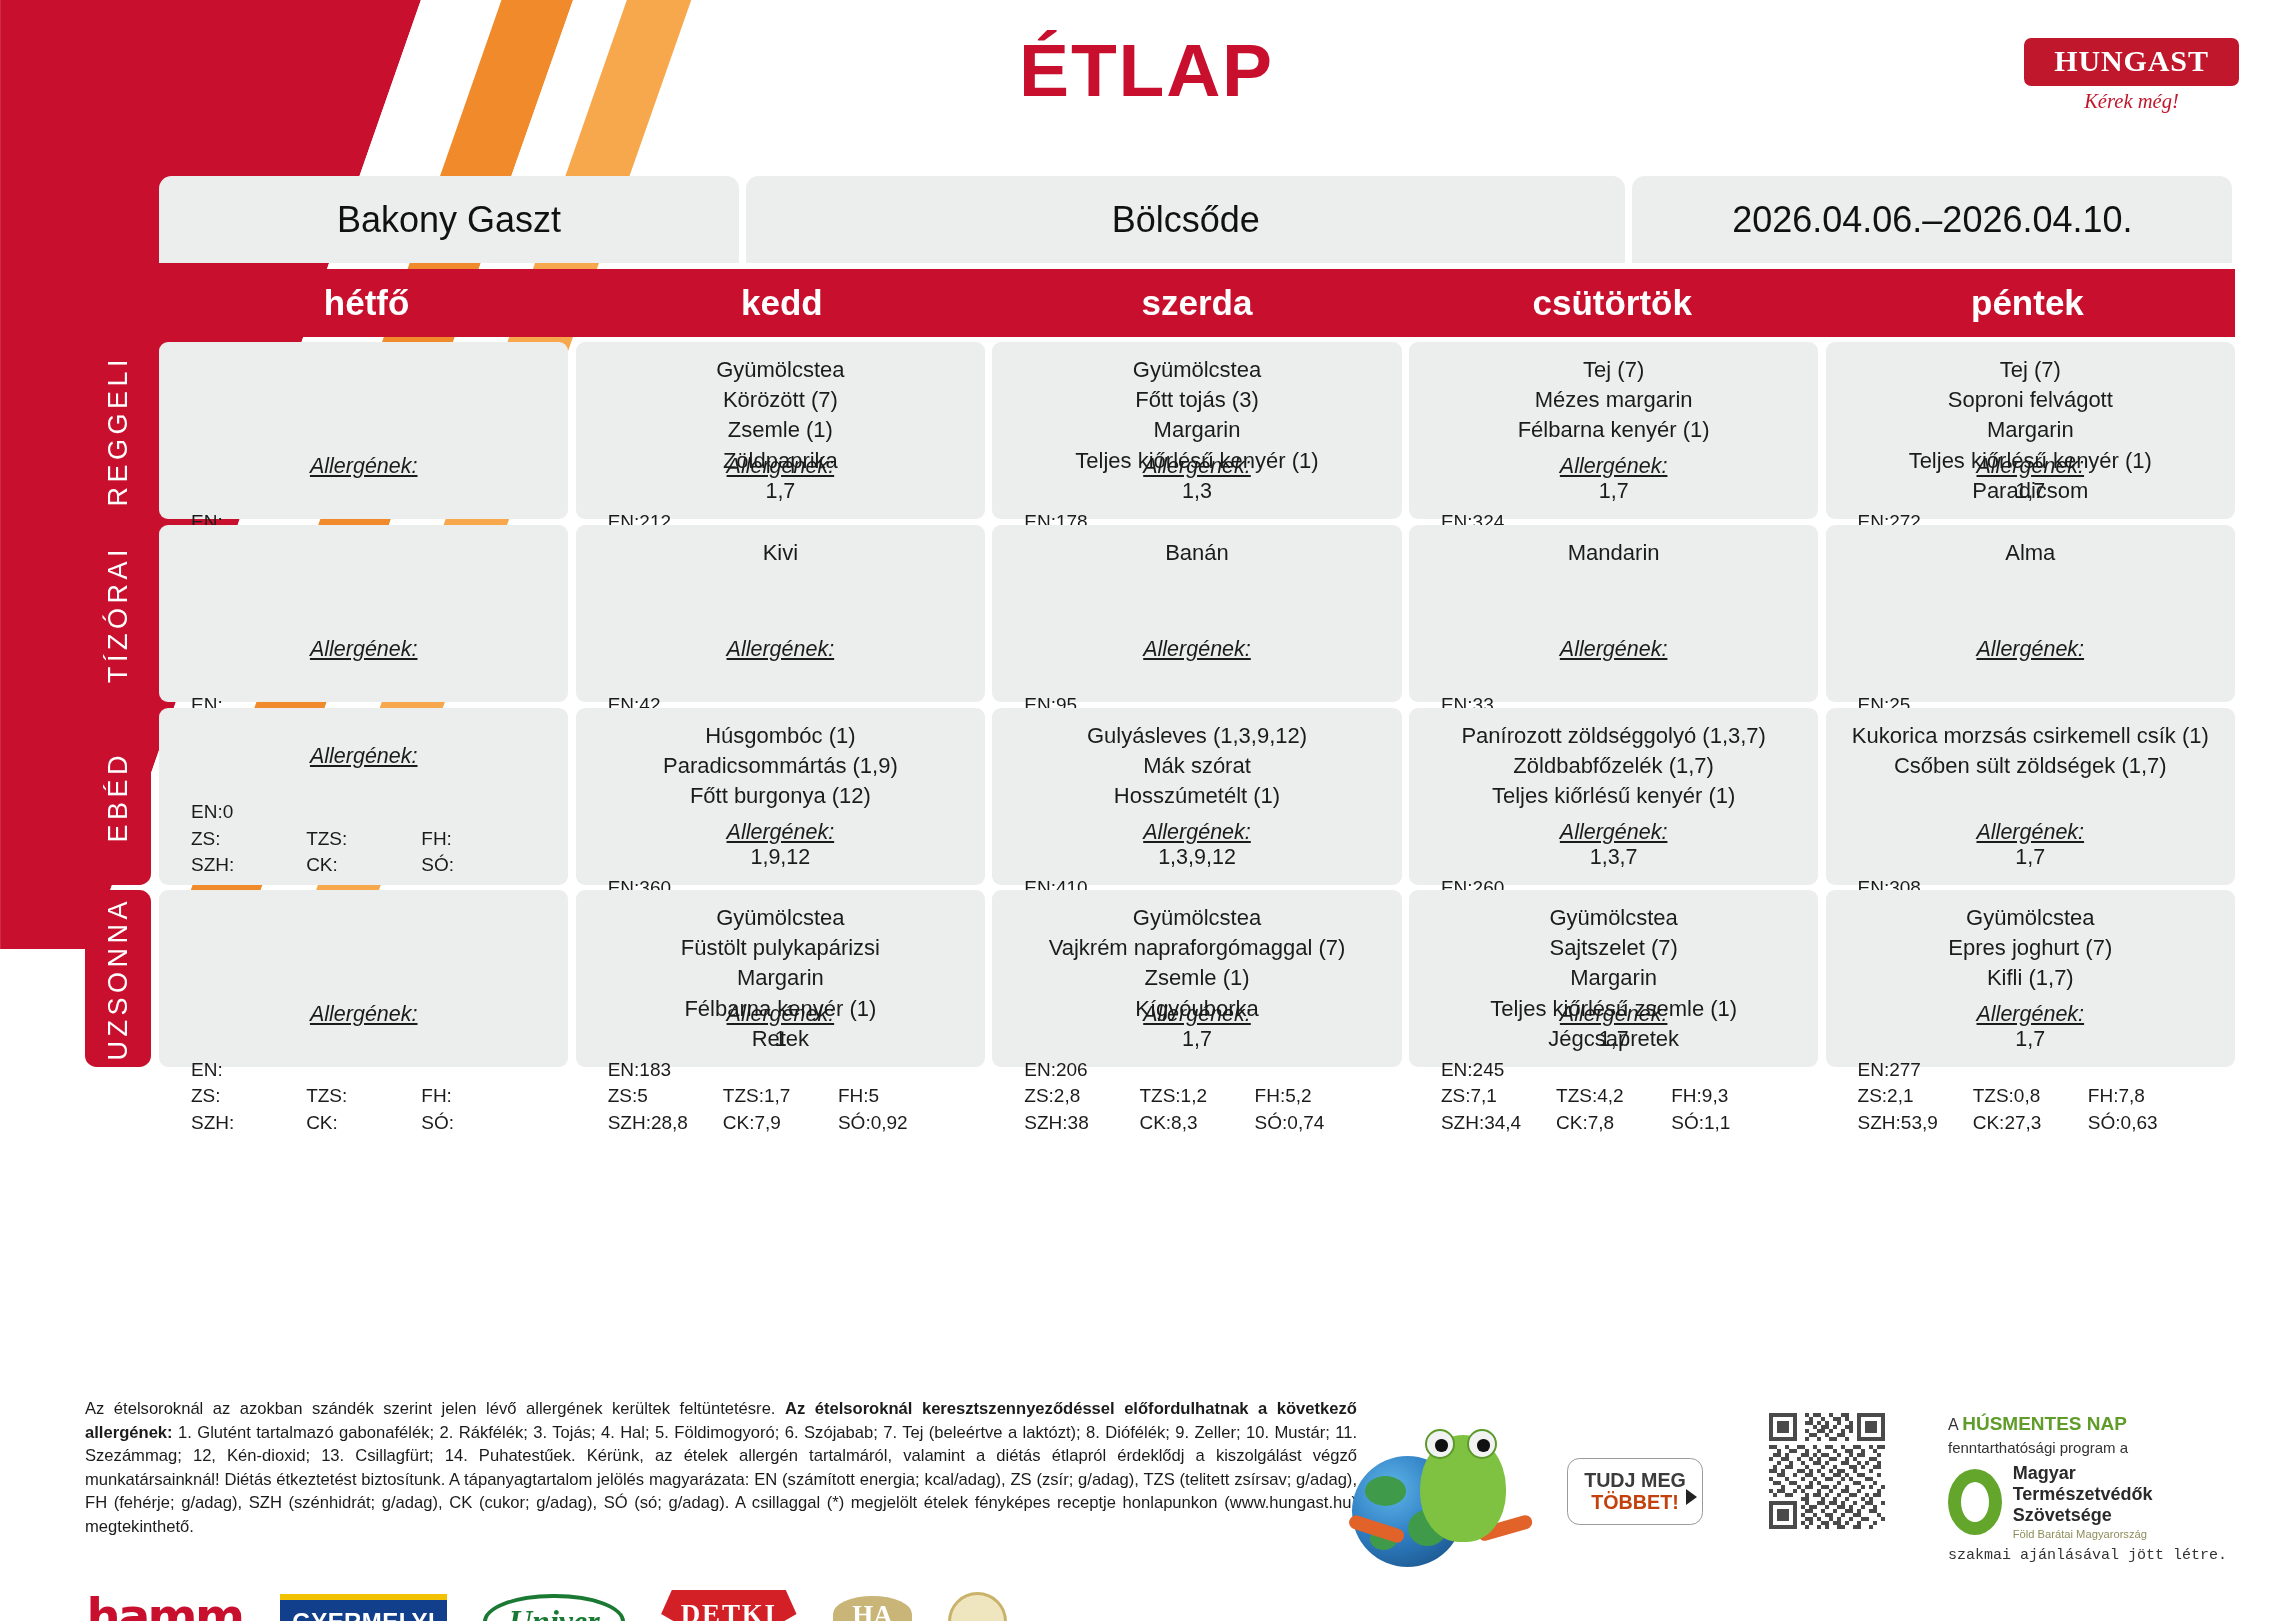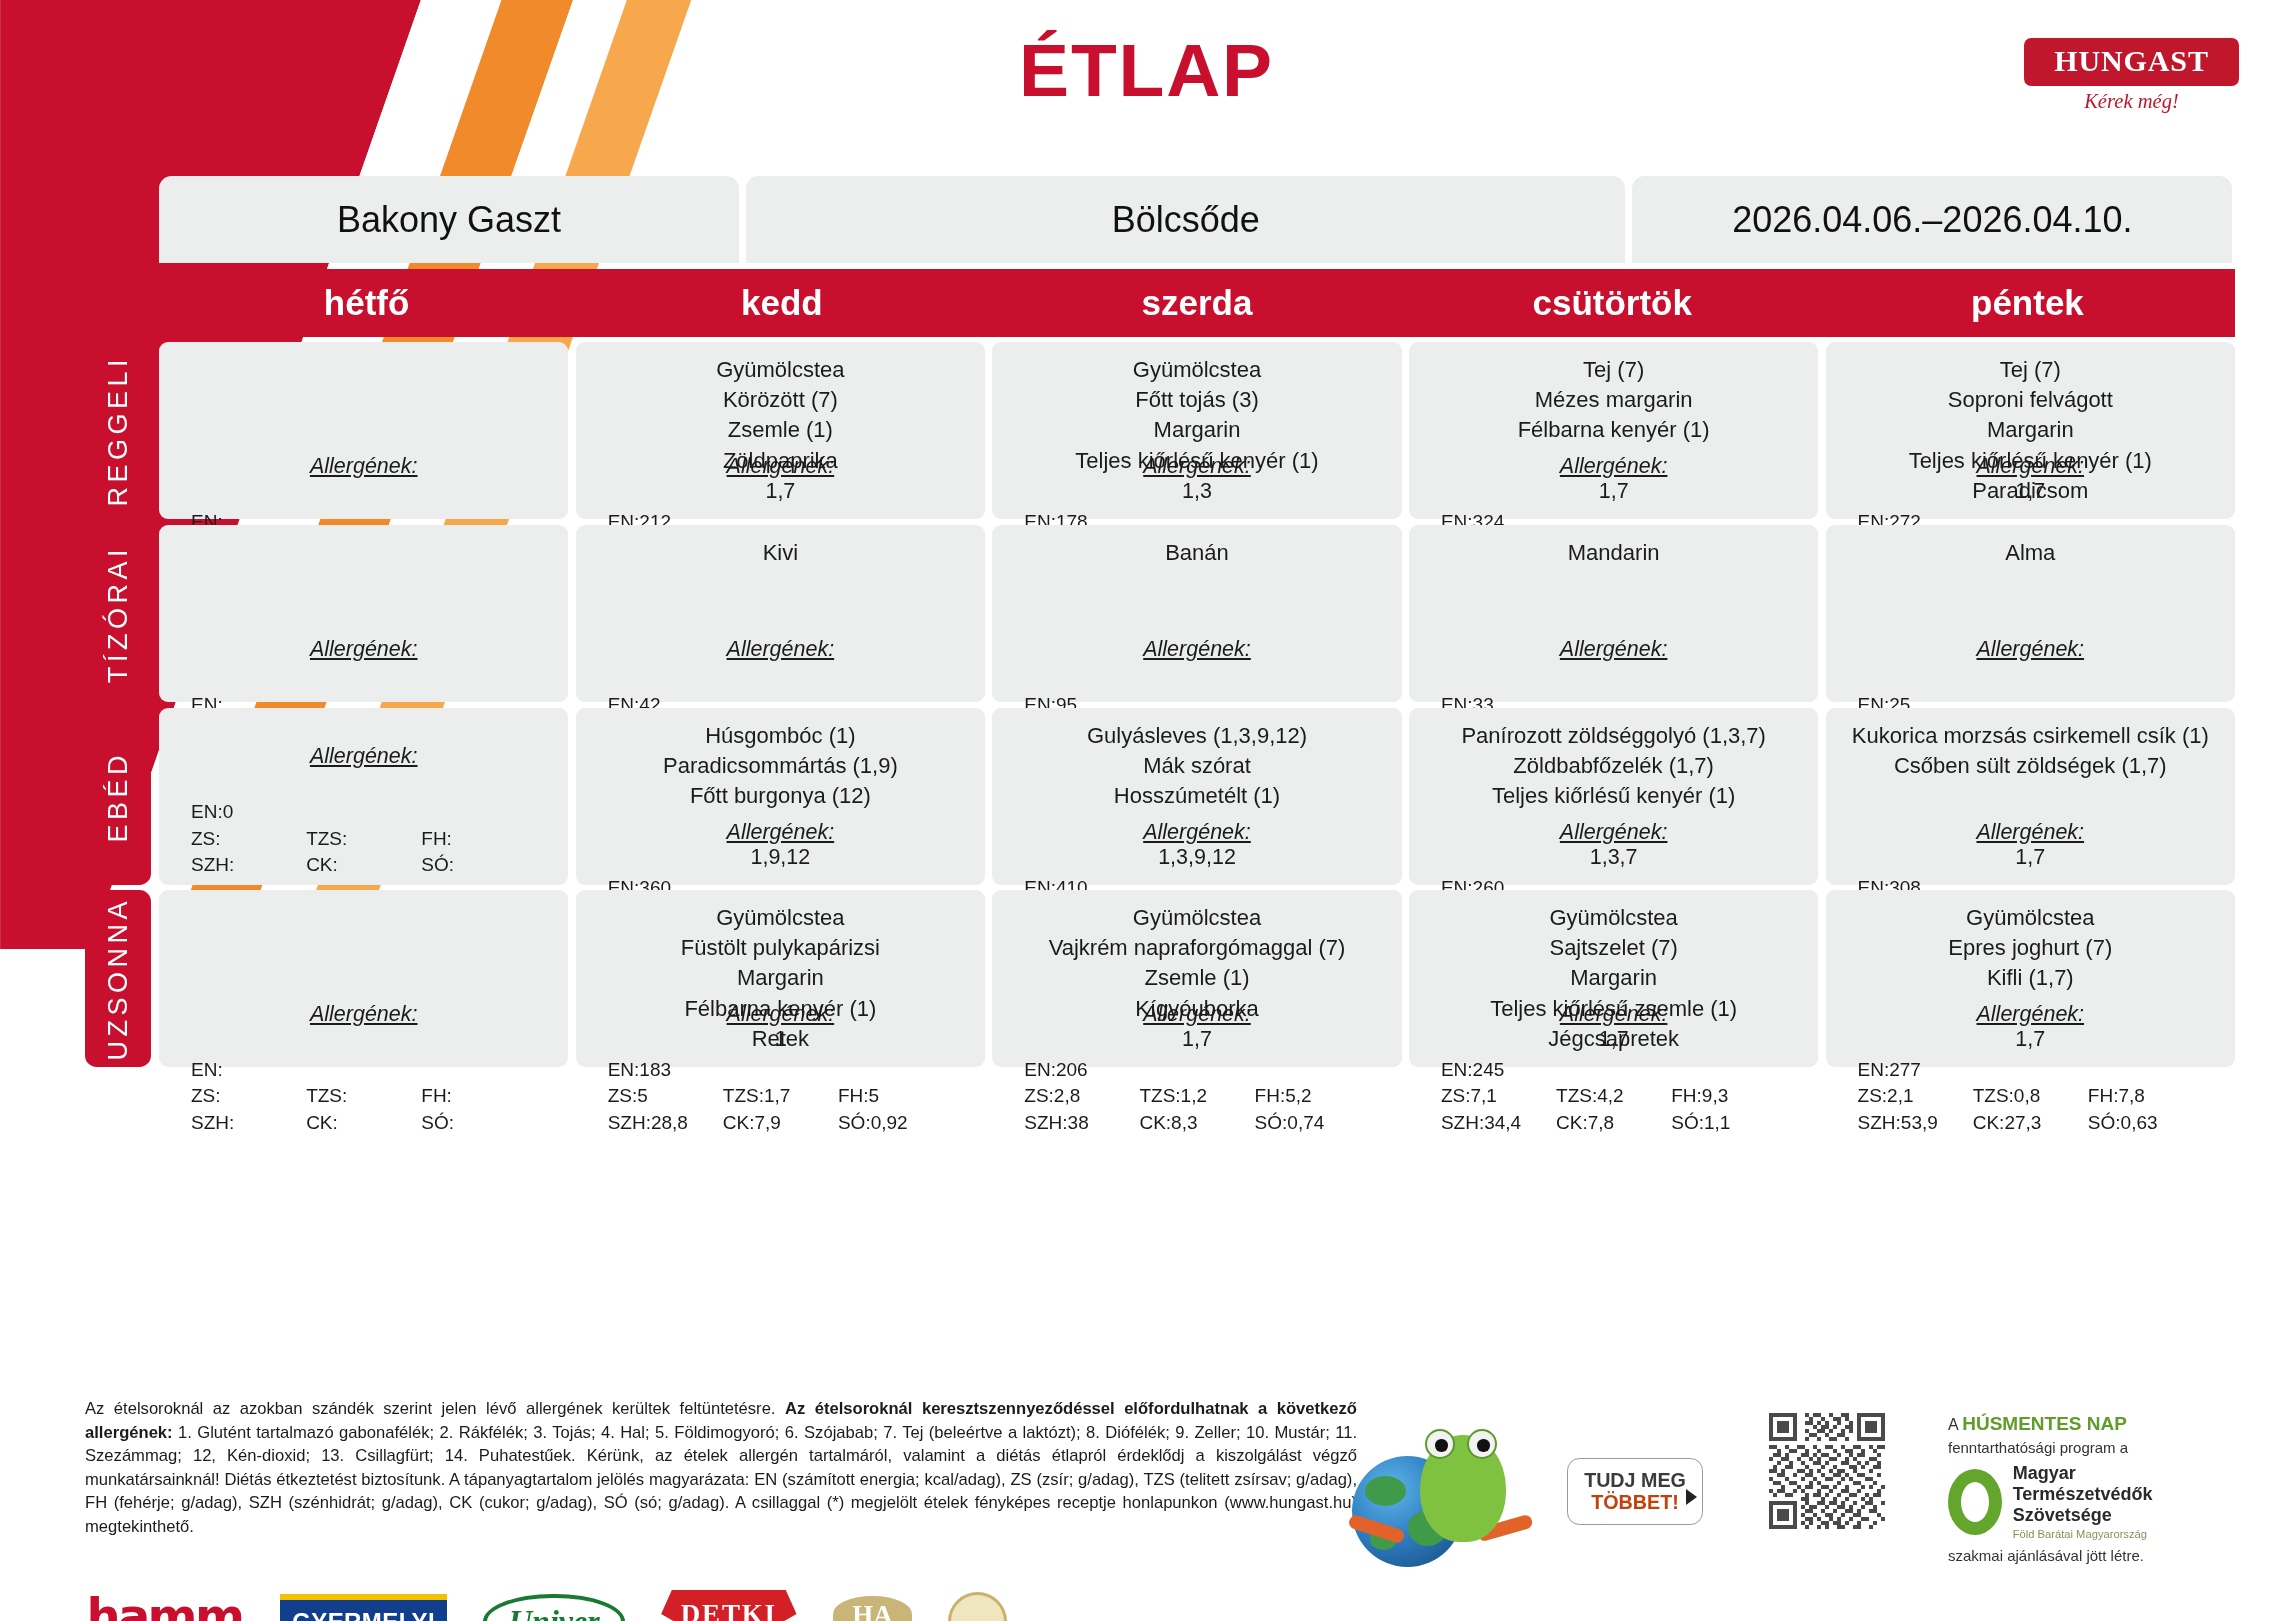--- a/index.html
+++ b/index.html
@@ -139,21 +139,21 @@
   .qr { position: absolute; left: 1769px; top: 1413px; width: 116px; height: 116px; }
 
   .husmentes { position: absolute; left: 1948px; top: 1413px; width: 296px; font-size: 14.3px; color: #333; }
   .hm-line1 { font-size: 16px; }
   .hm-line1 b { color: #5f9c2a; font-size: 19px; }
   .hm-line2 { font-size: 15px; margin-top: 3.6px; }
   .hm-org { display: flex; align-items: center; gap: 10.7px; margin-top: 7.2px; }
   .hm-ring { width: 54px; height: 66px; border-radius: 50%; border: 13.4px solid #64a52c; }
   .hm-orgname { font-weight: bold; font-size: 18px; color: #2a2a2a; line-height: 1.18; }
   .hm-orgsub { font-size: 11.2px; color: #8d8d5a; margin-top: 1.8px; font-weight: normal; }
-  .hm-line3 { font-size: 15px; margin-top: 7.2px; }
+  .hm-line3 { font-size: 15px; margin-top: 7.2px; font-family: Liberation Mono, monospace; }
 </style>
 </head>
 <body>
 
 <div id="page">
 
   <div class="corner-wrap">
     <svg width="806" height="949" viewBox="0 0 900 1060">
       <path d="M0,0 L470,0 L100,1060 L0,1060 Z" fill="#c8102e"></path>
       <path d="M470,0 L560,0 L190,1060 L100,1060 Z" fill="#ffffff"></path>

